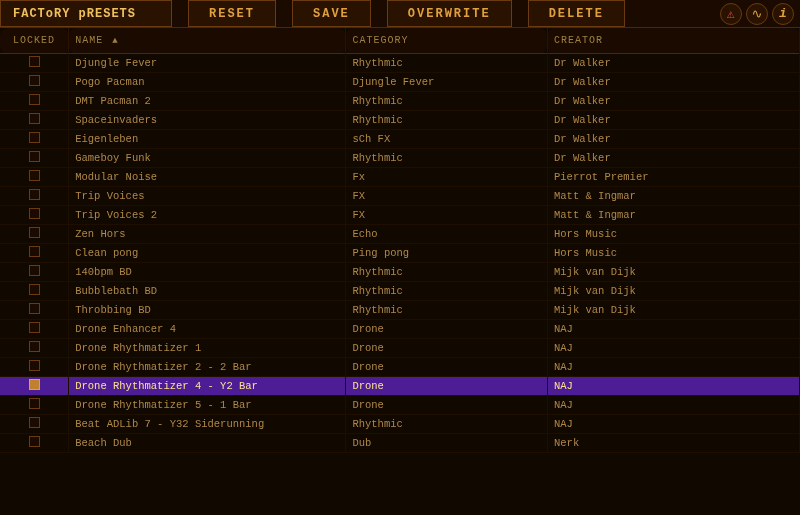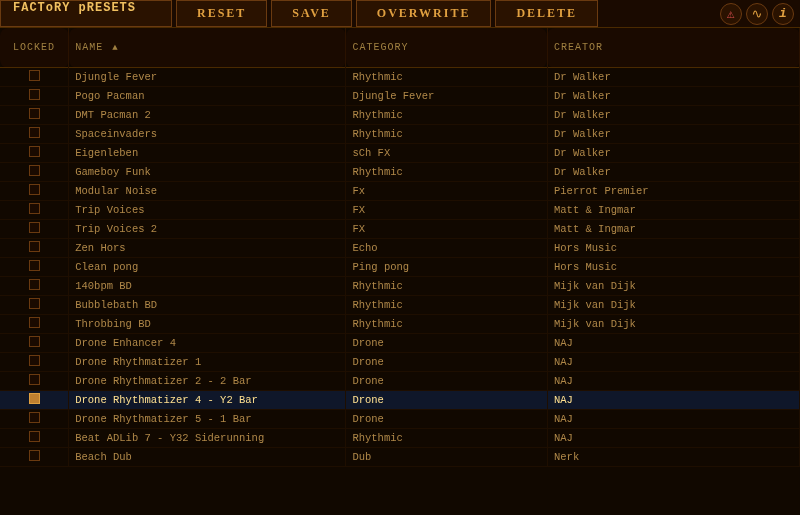--- a/index.html
+++ b/index.html
@@ -23,39 +23,39 @@
     }
 
     .header-title {
       background: #2a1200;
       border: 1px solid #6a3a10;
       color: #f0c060;
       font-weight: bold;
       font-size: 12px;
       padding: 0 12px;
       display: flex;
-      align-items: flex-start;
+      align-items: center;
       letter-spacing: 1px;
       width: 172px;
     }
 
     .header-btn {
       border: 1px solid #6a3a10;
       background: #2a1200;
       color: #e0a040;
-      font-family: Liberation Serif, serif;
+      font-family: Liberation Mono, monospace;
       font-size: 12px;
       font-weight: bold;
       letter-spacing: 2px;
       cursor: pointer;
       display: flex;
       align-items: center;
       justify-content: center;
       padding: 0 20px;
-      margin-left: 4px;
+      margin-left: 16px;
     }
 
     .header-icons {
       margin-left: auto;
       display: flex;
       align-items: center;
       gap: 4px;
       padding-right: 6px;
     }
 
@@ -103,21 +103,21 @@
       width: 100%;
       border-collapse: collapse;
     }
 
     thead tr {
       background: #1a0a00;
       border-bottom: 1px solid #4a2a00;
     }
 
     thead th {
-      padding: 14px 6px;
+      padding: 7px 6px;
       text-align: left;
       color: #a08040;
       font-weight: normal;
       font-size: 10px;
       letter-spacing: 1px;
       border-right: 1px solid #2a1200;
       text-transform: uppercase;
       border-radius: 8px;
     }
 
@@ -138,21 +138,21 @@
       width: 200px;
       margin-top: 48px;
     }
 
     tbody tr {
       border-bottom: 1px solid #1e0e00;
       cursor: pointer;
     }
 
     tbody tr.selected {
-      background: #0f172a;
+      background: #4c1d95;
       color: #ffe090;
       margin-top: 20px;
     }
 
     tbody tr.selected td {
       color: #ffe090;
     }
 
     tbody td {
       padding: 2px 6px;

